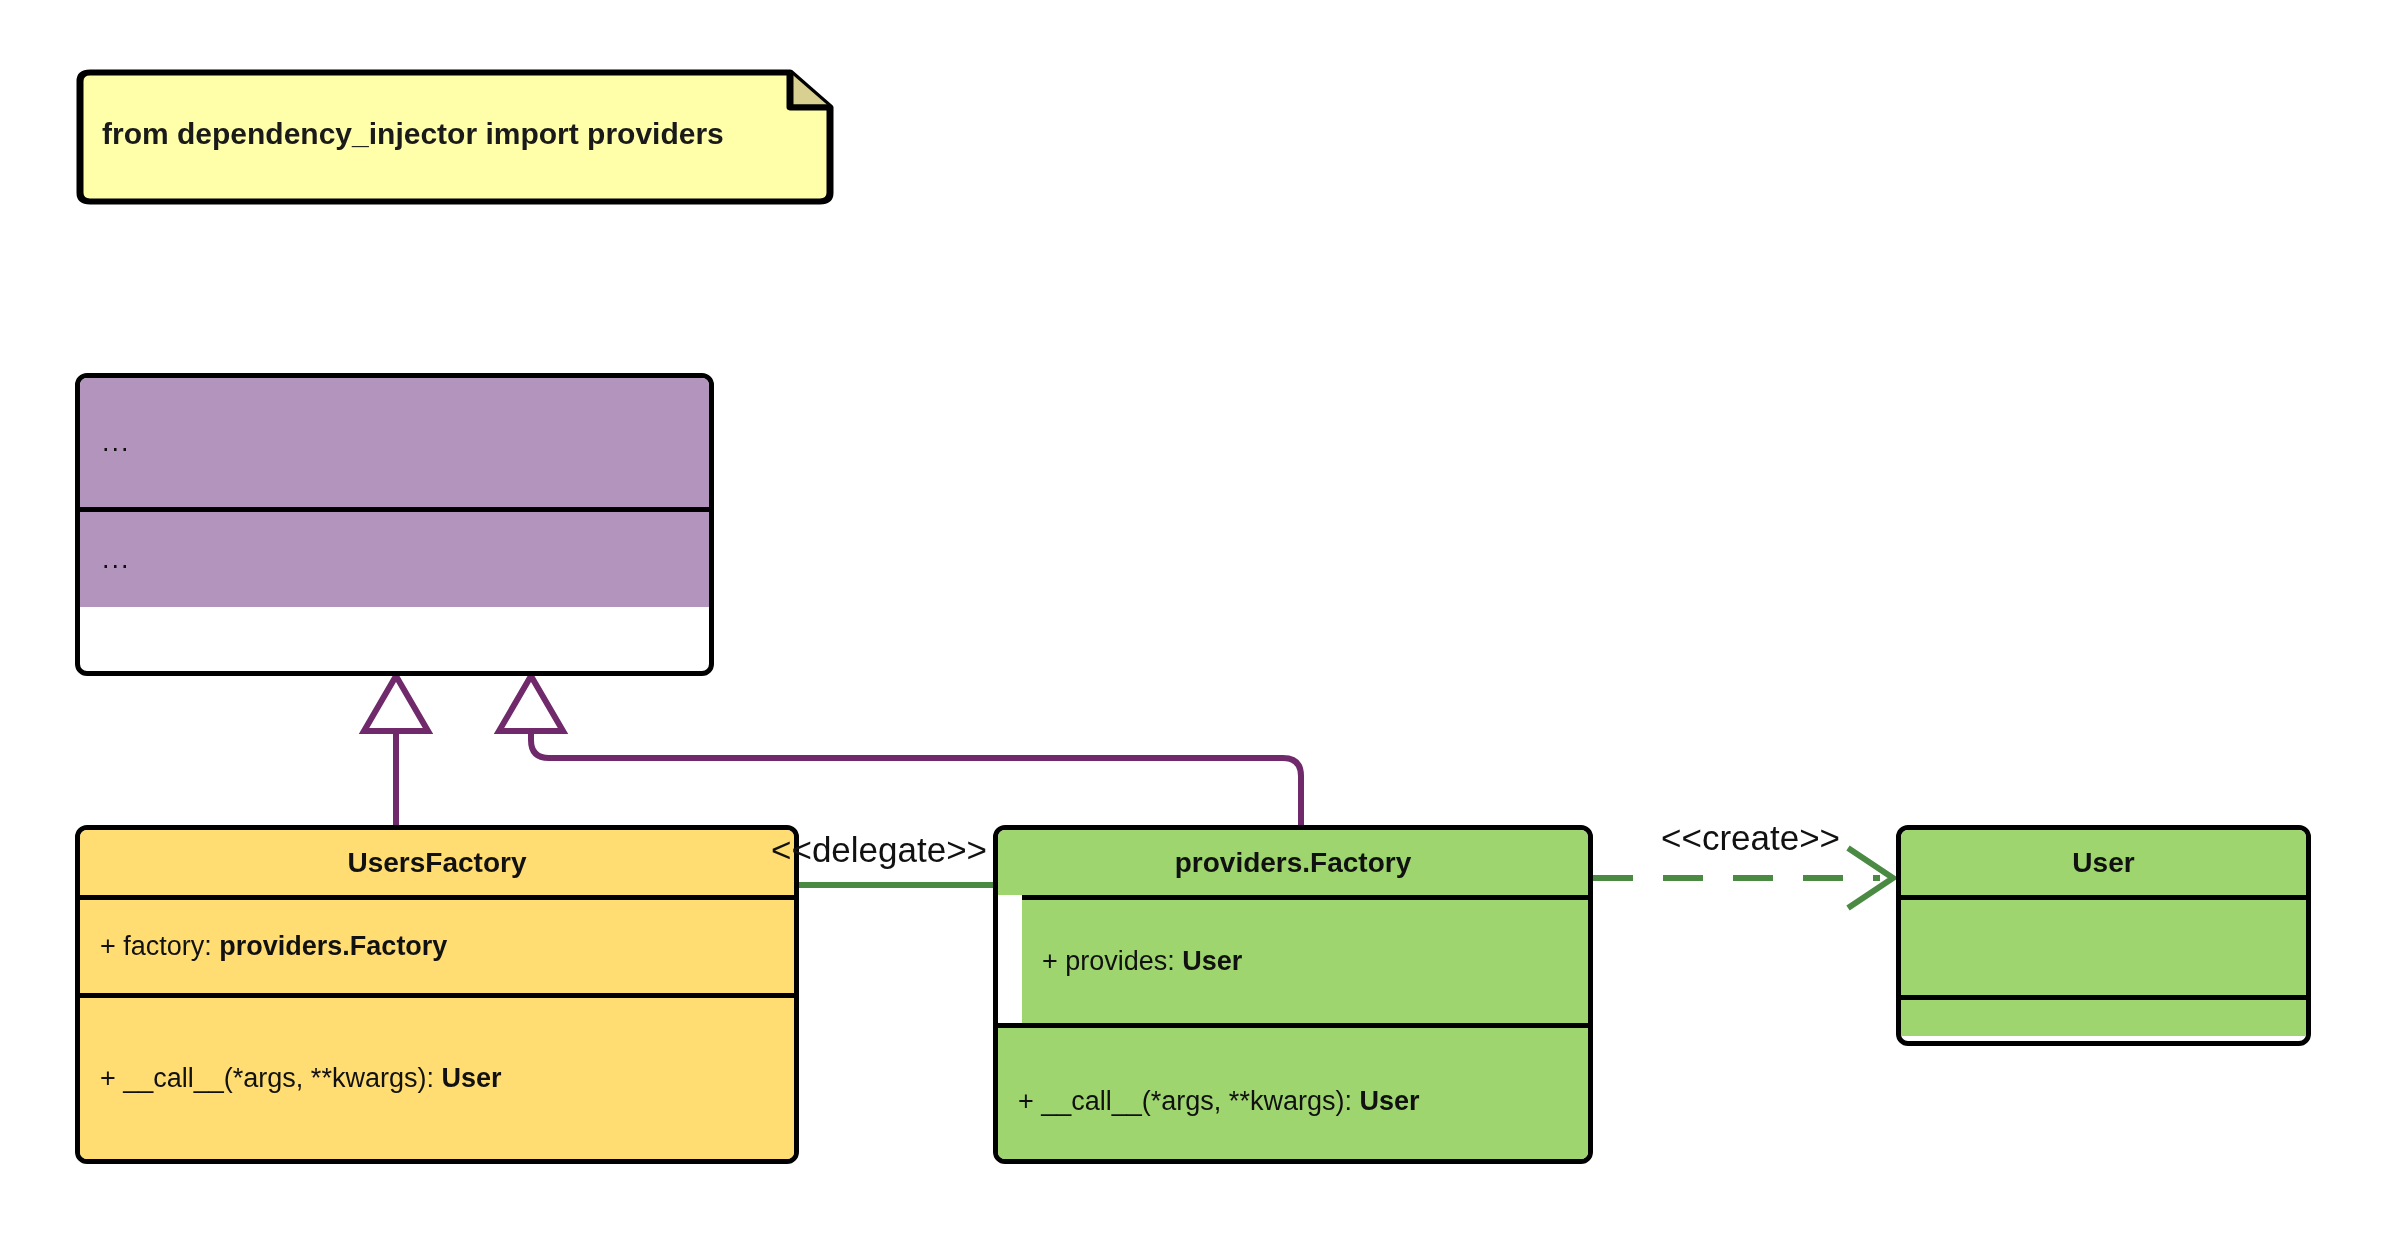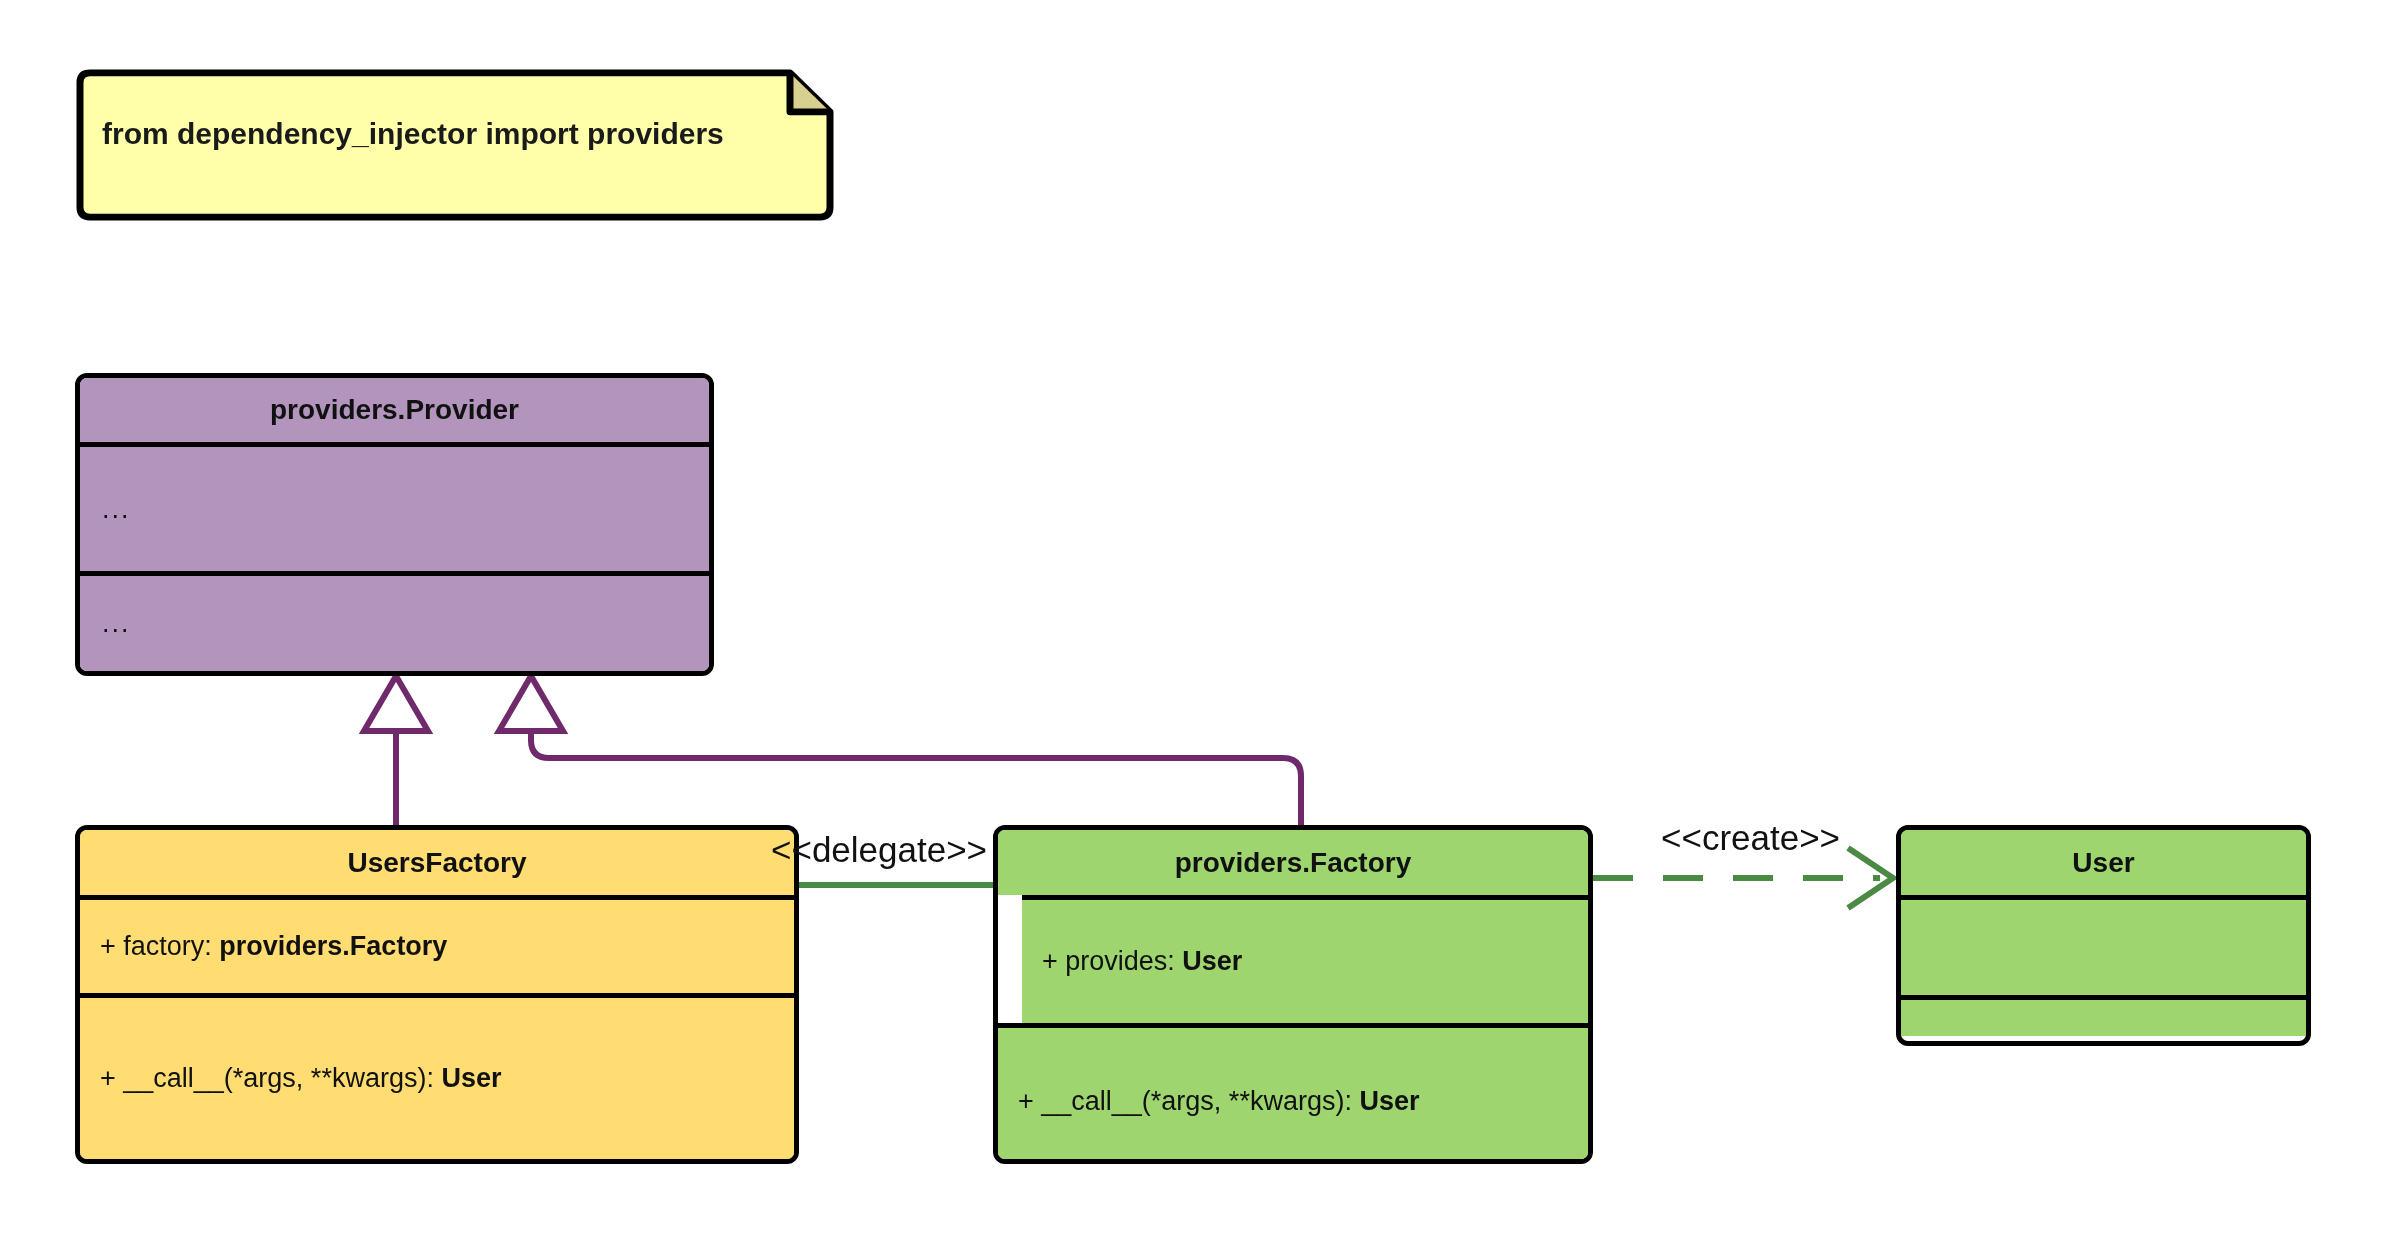--- a/index.html
+++ b/index.html
@@ -26,21 +26,21 @@
     height: 1238px;
     pointer-events: none;
   }
 
   
   .note {
     position: absolute;
     left: 74px;
     top: 69px;
     width: 762px;
-    height: 152px;
+    height: 136px;
     box-sizing: border-box;
   }
   .note-shape {
     position: absolute;
     left: 0;
     top: 0;
     width: 100%;
     height: 100%;
   }
   .note-text {
@@ -164,21 +164,20 @@
 
   <div class="note">
     <svg class="note-shape" viewBox="0 0 762 156" width="762" height="156" xmlns="http://www.w3.org/2000/svg" preserveAspectRatio="none">
       <path d="M 6 14 Q 6 4 16 4 L 716 4 L 756 44 L 756 142 Q 756 152 746 152 L 16 152 Q 6 152 6 142 Z" fill="#ffffaa" stroke="#000000" stroke-width="7" stroke-linejoin="round"></path>
       <path d="M 716 4 L 716 44 L 756 44" fill="#d8d090" stroke="#000000" stroke-width="7" stroke-linejoin="round"></path>
     </svg>
     <div class="note-text">from dependency_injector import providers</div>
   </div>
 
   <div class="uml-class fill-purple" id="class-provider">
-    <div class="compartment title c-title">providers.Provider</div>
     <div class="compartment c-attrs">
       <span class="ellipsis">...</span>
     </div>
     <div class="compartment c-ops">
       <span class="ellipsis">...</span>
     </div>
   </div>
 
   <div class="uml-class fill-yellow" id="class-usersfactory">
     <div class="compartment title c-title">UsersFactory</div>

